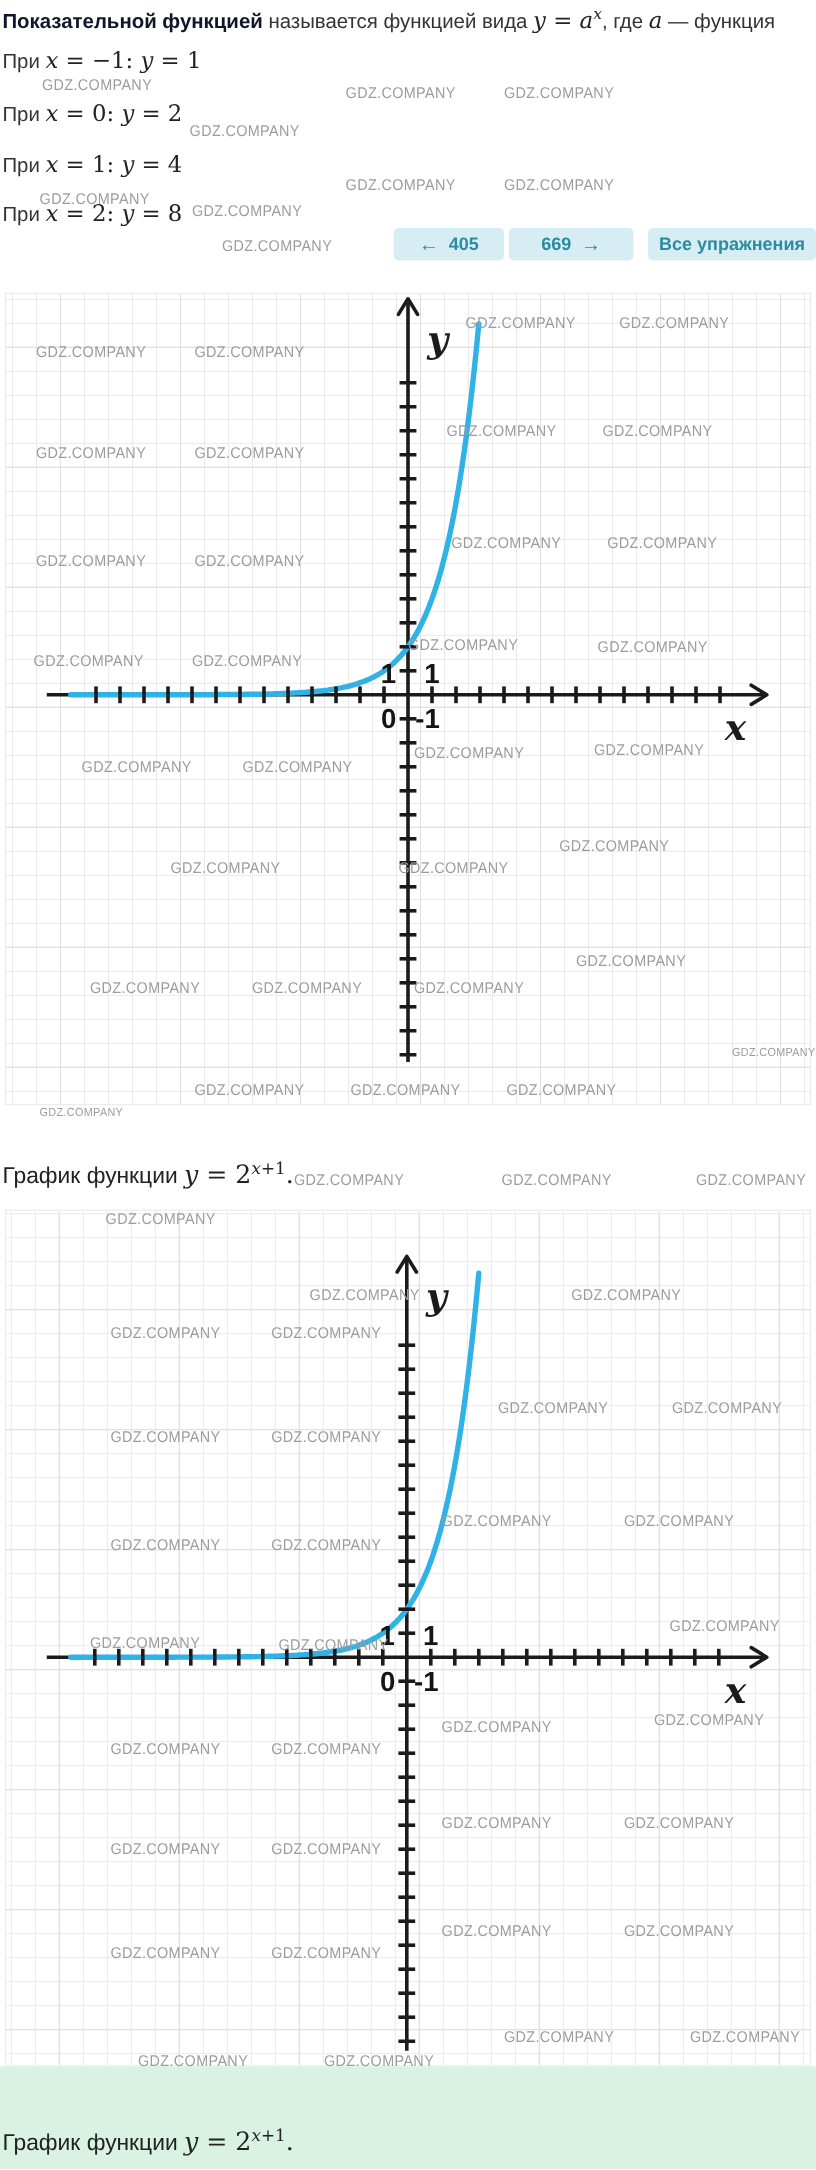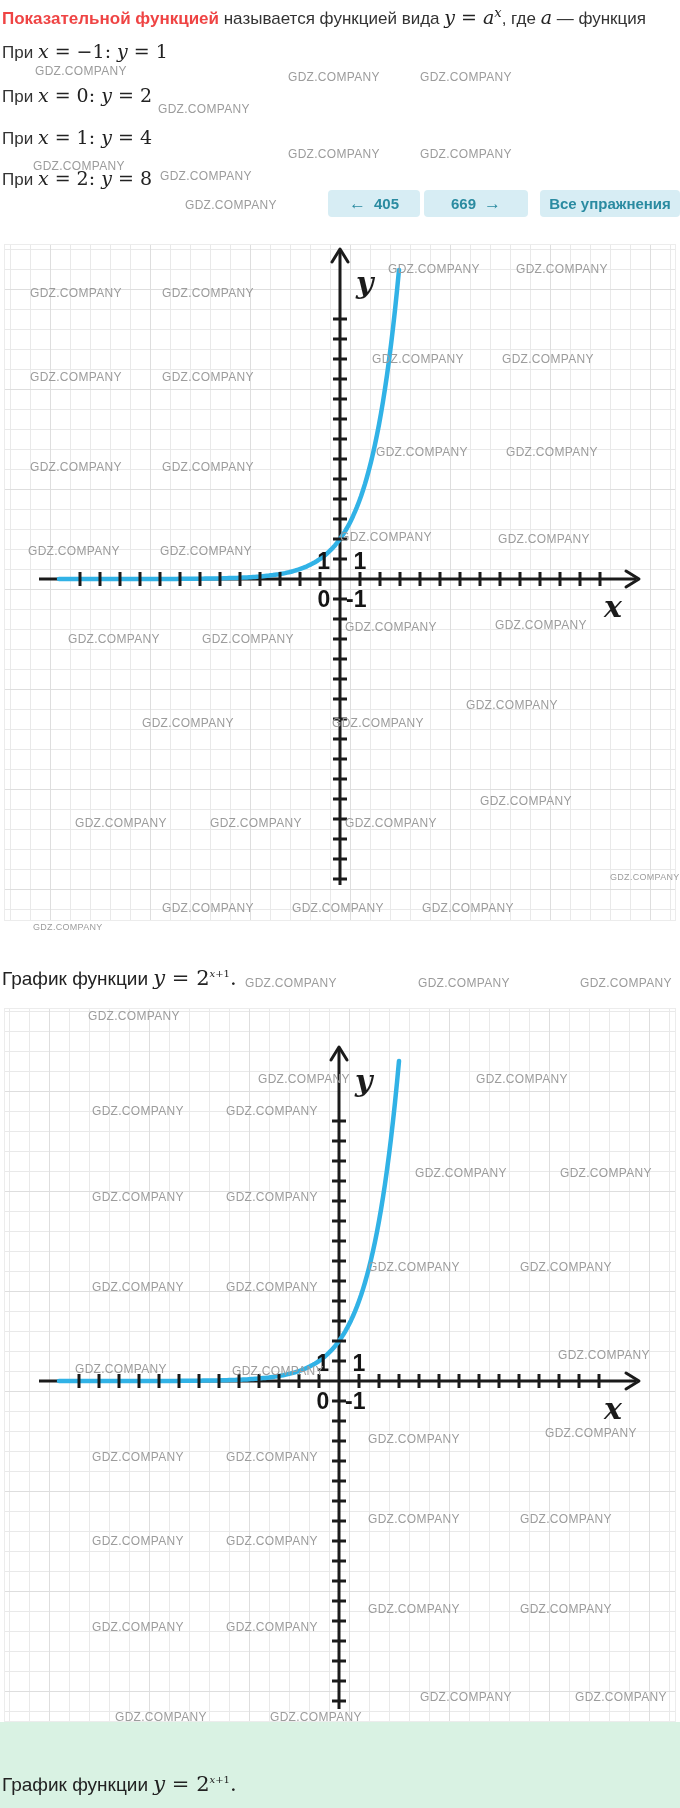--- a/index.html
+++ b/index.html
@@ -1,41 +1,41 @@
 <!DOCTYPE html>
 <html><head>
 <meta charset="utf-8">
 <style>
   html,body{margin:0;padding:0;background:#ffffff;}
   .page{position:relative;width:680px;height:1808px;background:#ffffff;overflow:hidden;
         font-family:"Liberation Sans",sans-serif;color:#333;}
   
   .tline{position:absolute;left:2px;white-space:nowrap;font-size:17px;color:#333;}
-  .tline b{color:#ef4444;}
+  .tline b{color:#0f172a;}
   .m{font-family:"DejaVu Serif",serif;font-size:19px;color:#222;}
   .m i{font-style:italic;}
   .m sup{font-size:13px;}
   .heading{position:absolute;left:2px;top:188px;font-size:23px;font-weight:700;color:#2a333f;white-space:nowrap;}
   .navbtn{position:absolute;top:190px;height:27px;display:flex;align-items:center;justify-content:center;gap:8px;
           background:#d7edf4;color:#2a8ba1;border:0;border-radius:4px;font-family:"Liberation Sans",sans-serif;
           font-size:15px;font-weight:600;cursor:pointer;padding:0;}
   .navbtn .arr{font-size:17px;font-weight:400;}
   
   .panel{position:absolute;background-color:#ffffff;border:1px solid #ececec;box-sizing:border-box;
          background-image:
            linear-gradient(to right,#dedede 1px,transparent 1px),
            linear-gradient(to bottom,#dedede 1px,transparent 1px),
            linear-gradient(to right,#e9e9e9 1px,transparent 1px),
            linear-gradient(to bottom,#e9e9e9 1px,transparent 1px);
          background-size:100px 100px,100px 100px,20px 20px,20px 20px;}
   .panel svg{position:absolute;left:0;top:0;}
   
   .caption{position:absolute;left:2px;white-space:nowrap;font-size:19px;color:#222;}
   .caption .m{font-size:21px;}
-  .caption .m sup{font-size:10px;}
+  .caption .m sup{font-size:14px;}
   .green-bar{position:absolute;left:0;width:680px;background:#d9f2e3;}
   
   #wm-layer{position:absolute;left:0;top:4px;width:552px;height:1808px;pointer-events:none;}
   .wm{position:absolute;color:#9c9c9c;font-size:12px;letter-spacing:.3px;white-space:nowrap;
       font-family:"Liberation Sans",sans-serif;transform:scaleY(1.08);}
 </style>
 </head>
 <body>
 
 <div class="page">

